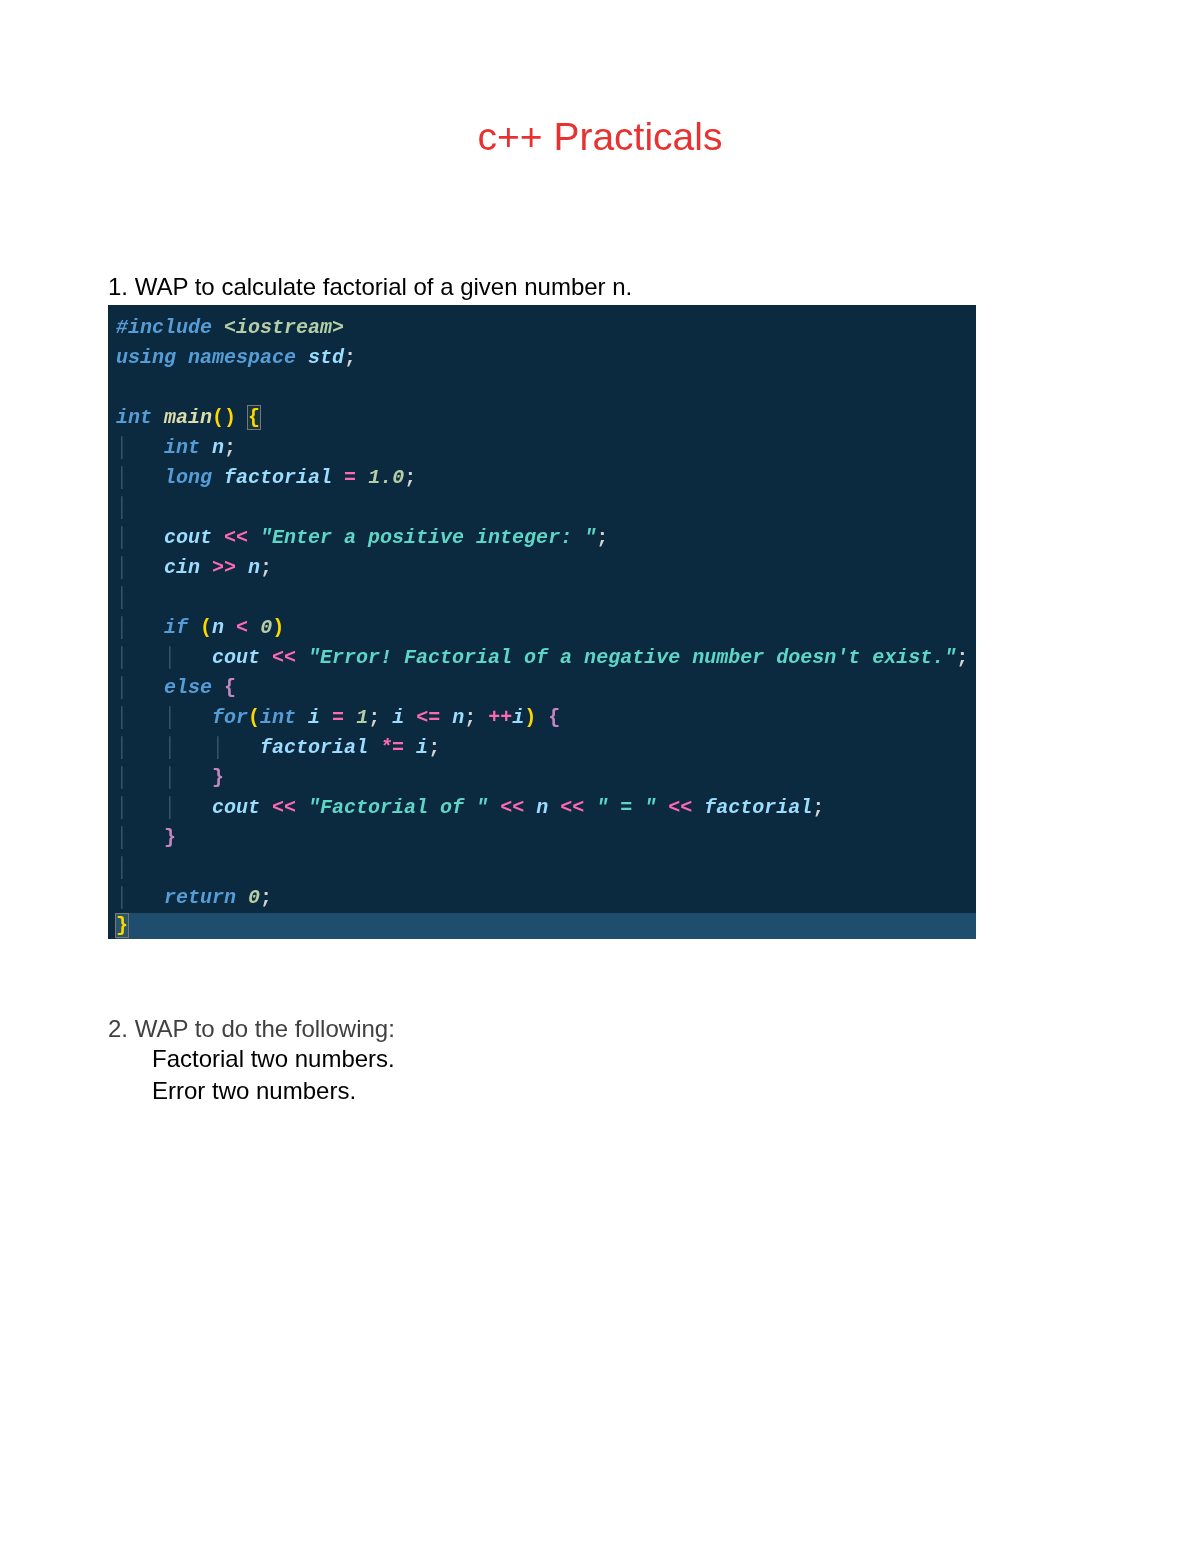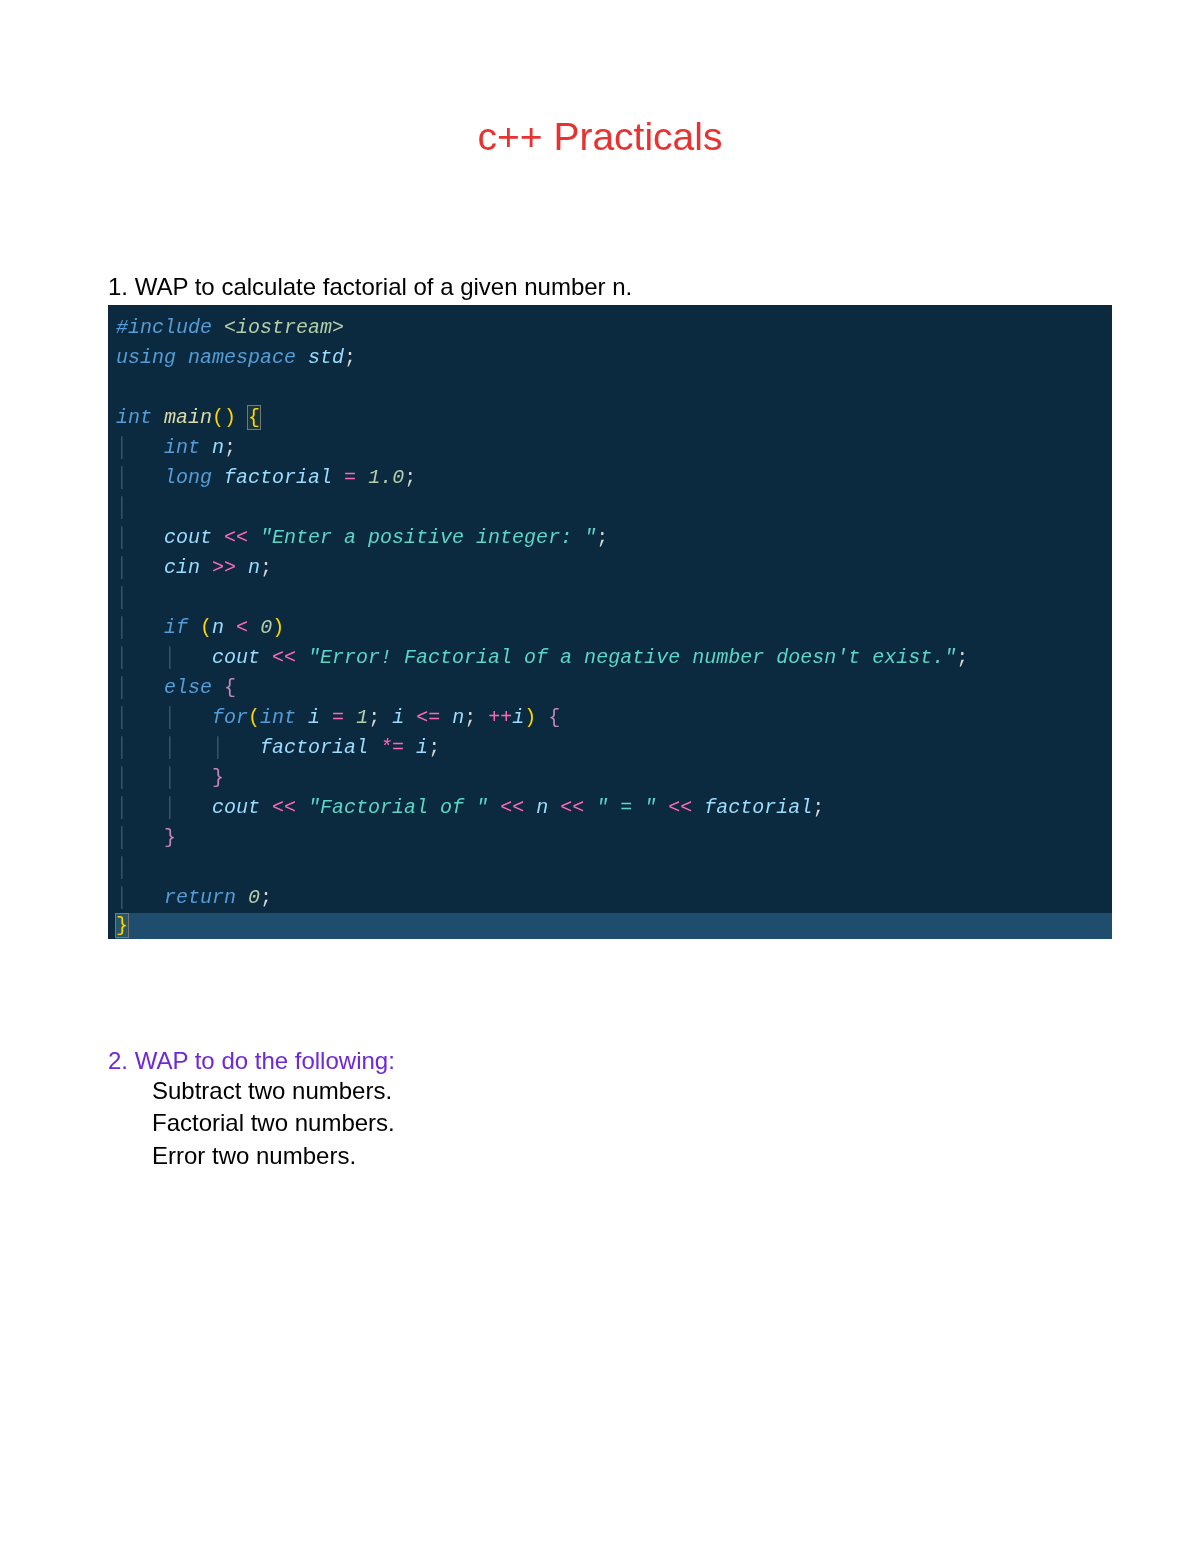--- a/index.html
+++ b/index.html
@@ -26,25 +26,26 @@
       padding-right: 108px;
     }
     .question-text {
       font-size: 24px;
       color: #000000;
       margin-top: 114px;
       margin-bottom: 4px;
     }
     .question2 {
       font-size: 24px;
-      color: #6d28d9;
-      margin-top: 108px;
+      color: #404040;
+      margin-top: 76px;
     }
     .code-block-wrap {
-      width: 1004px;
+      width: 868px;
+      font-weight: bold;
     }
     .code-block {
       background: #0c2a3f;
       color: #cccccc;
       font-family: Consolas, 'Courier New', monospace;
       font-size: 20px;
       line-height: 1.5;
       padding: 8px 0 0 8px;
       white-space: pre;
       position: relative;
@@ -114,17 +115,16 @@
 <span class="guide">│   │   │   </span><span class="var">factorial</span> <span class="op">*=</span> <span class="var">i</span><span class="white">;</span>
 <span class="guide">│   │   </span><span class="brace">}</span>
 <span class="guide">│   │   </span><span class="var">cout</span> <span class="op">&lt;&lt;</span> <span class="str">"Factorial of "</span> <span class="op">&lt;&lt;</span> <span class="var">n</span> <span class="op">&lt;&lt;</span> <span class="str">" = "</span> <span class="op">&lt;&lt;</span> <span class="var">factorial</span><span class="white">;</span>
 <span class="guide">│   </span><span class="brace">}</span>
 <span class="guide">│</span>
 <span class="guide">│   </span><span class="kw-keyword">return</span> <span class="num">0</span><span class="white">;</span>
 <span class="last-line-bg"><span class="brace-hl">}</span></span></div>
   </div>
 
   <div class="question2">2. WAP to do the following:</div>
-  <div class="subitem">Subtract two numbers.</div>
   <div class="subitem">Factorial two numbers.</div>
   <div class="subitem">Error two numbers.</div>
 
 </div>
 
 </body></html>

